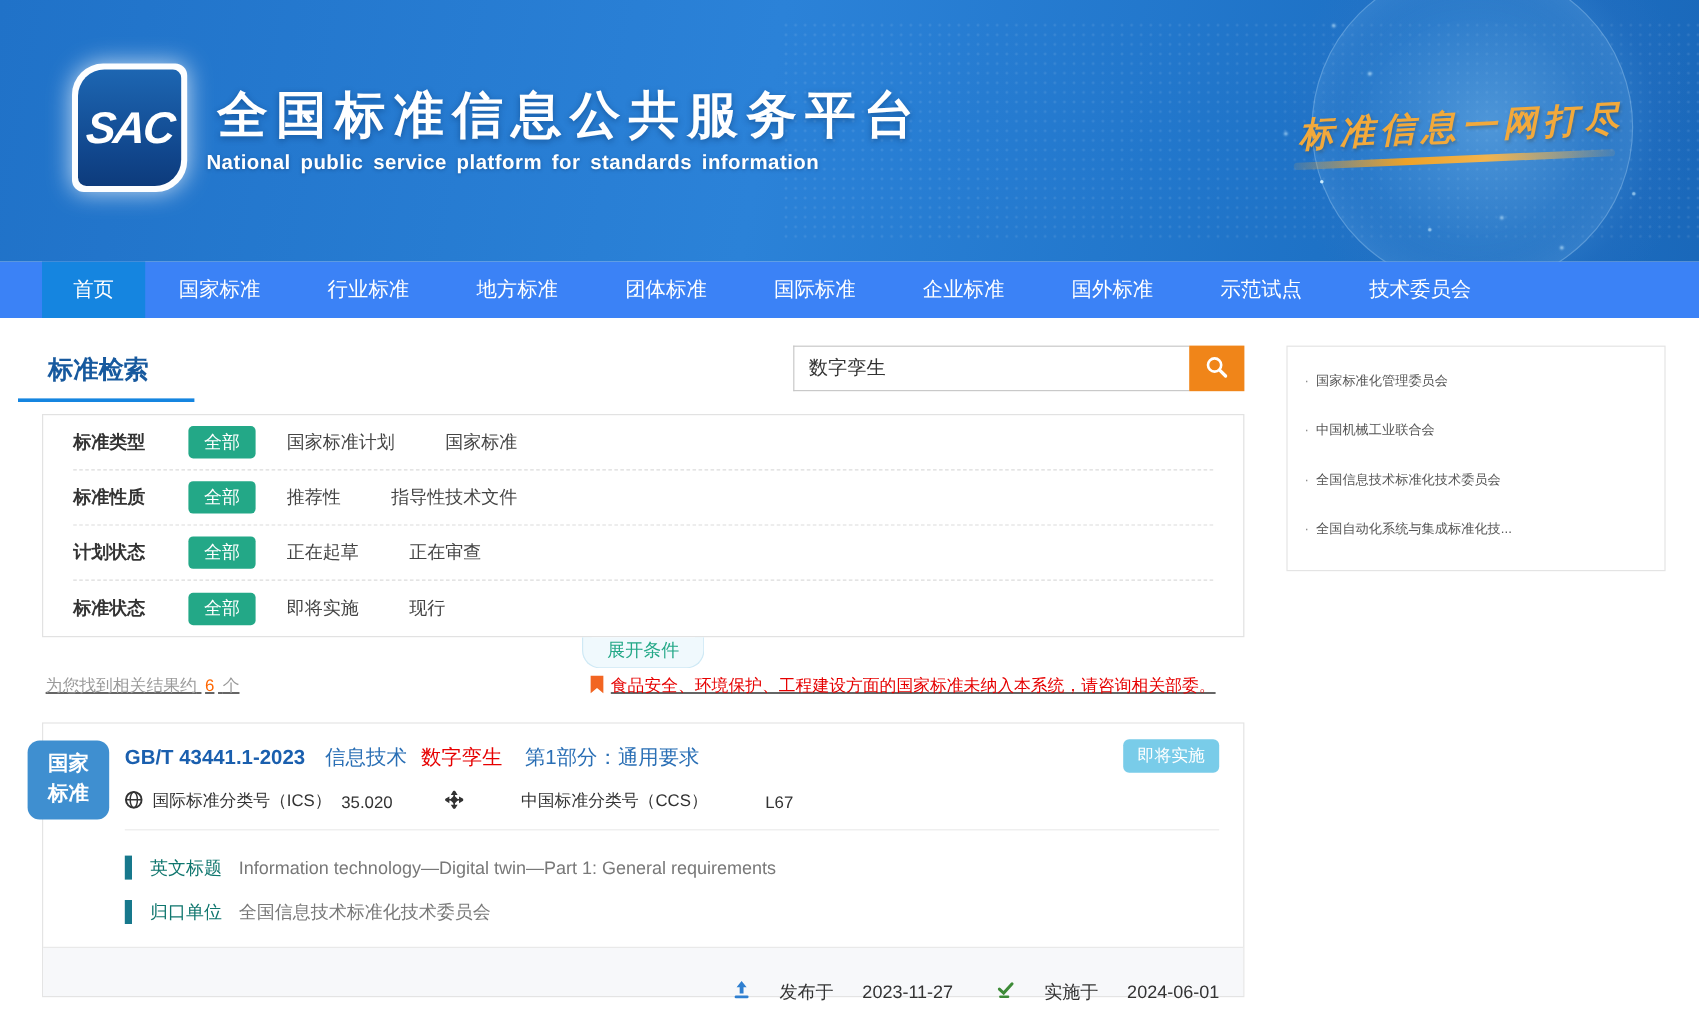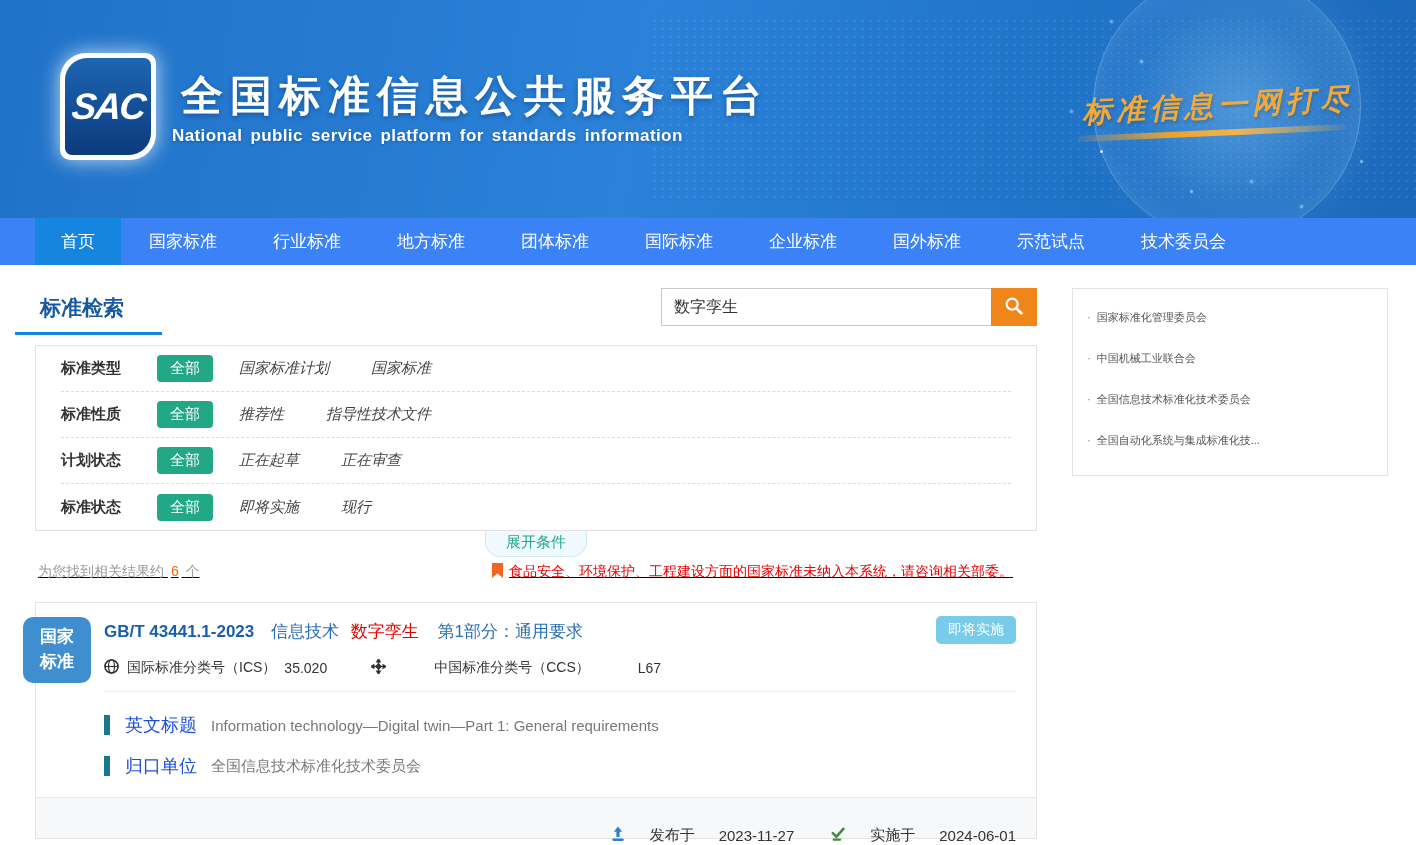--- a/index.html
+++ b/index.html
@@ -78,21 +78,21 @@
   .search-group { display:flex; }
   .search-input { width:330px; height:38px; border:1px solid #c9c9c9; border-right:none; font-size:16px; color:#333; padding:0 12px; outline:none; }
   .search-btn { width:46px; height:38px; background:#f08519; border:none; cursor:pointer; display:flex; align-items:center; justify-content:center; }
 
   
   .filter-panel { border:1px solid #e2e2e2; margin-top:0; }
   .filter-row { display:flex; align-items:center; height:46px; margin:0 25px; border-bottom:1px dashed #dcdcdc; }
   .filter-row:last-child { border-bottom:none; }
   .filter-label { width:96px; font-size:15px; font-weight:bold; color:#333; }
   .all-btn { background:#23a887; color:#fff; font-size:15px; padding:4px 13px; border-radius:4px; border:none; cursor:pointer; margin-right:26px; }
-  .opt { font-size:15px; color:#444; margin-right:42px; cursor:pointer;font-style:italic; }
+  .opt { font-size:15px; color:#444; margin-right:42px; cursor:pointer; }
 
   
   .expand-wrap { text-align:center; height:25px; }
   .expand-tab { display:inline-block; background:#f0f9fd; border:1px solid #cfe9f5; border-top:none;
     border-radius:0 0 15px 15px; color:#23a887; font-size:15px; padding:2px 20px 4px; cursor:pointer; }
 
   
   .results-row { display:flex; align-items:center; margin-top:7px;text-decoration:underline; }
   .summary { color:#9a9a9a; font-size:14px; margin-left:3px; }
   .summary .cnt { color:#f60; margin:0 3px; }
@@ -108,21 +108,21 @@
   .code { color:#1a5fae; font-weight:bold; margin-right:12px; }
   .t-blue { color:#2a6fb5; }
   .t-red { color:#e60000; margin:0 7px; }
   .t-part { color:#2a6fb5; margin-left:7px; }
   .meta-line { display:flex; align-items:center; margin-top:16px; padding-bottom:14px; border-bottom:1px solid #ececec; font-size:14px; color:#333; }
   .meta-item { display:flex; align-items:center; gap:8px; }
   .meta-item + .meta-item { margin-left:44px;gap:48px; }
   .card-body { padding:4px 20px 2px 68px; }
   .detail-row { display:flex; align-items:center; margin:17px 0; }
   .tbar { width:6px; height:20px; background:#17788c; margin-right:15px; }
-  .d-label { font-size:18px; color:#1d4ed8; margin-right:14px; white-space:nowrap;text-align:center; }
+  .d-label { font-size:15px; color:#0f766e; margin-right:14px; white-space:nowrap;text-align:center; }
   .d-value { font-size:15px; color:#787878; }
   .card-foot { background:#f7f8fa; border-top:1px solid #e9e9e9; height:41px; display:flex; align-items:center;
     justify-content:flex-end; padding-right:20px; gap:36px; font-size:15px; color:#333; }
   .foot-item { display:flex; align-items:center; gap:24px;margin-top:34px; }
 
   
   .side-box { border:1px solid #e4e4e4; }
   .side-head { background:#f7f7f7; border-bottom:1px solid #e4e4e4; font-size:16px; font-weight:bold; color:#333; padding:11px 18px; }
   .side-list { padding:8px 0 14px; }
   .side-item { font-size:11px; color:#555; padding:13px 16px 13px 14px; cursor:pointer; white-space:nowrap; overflow:hidden; text-overflow:ellipsis; }

